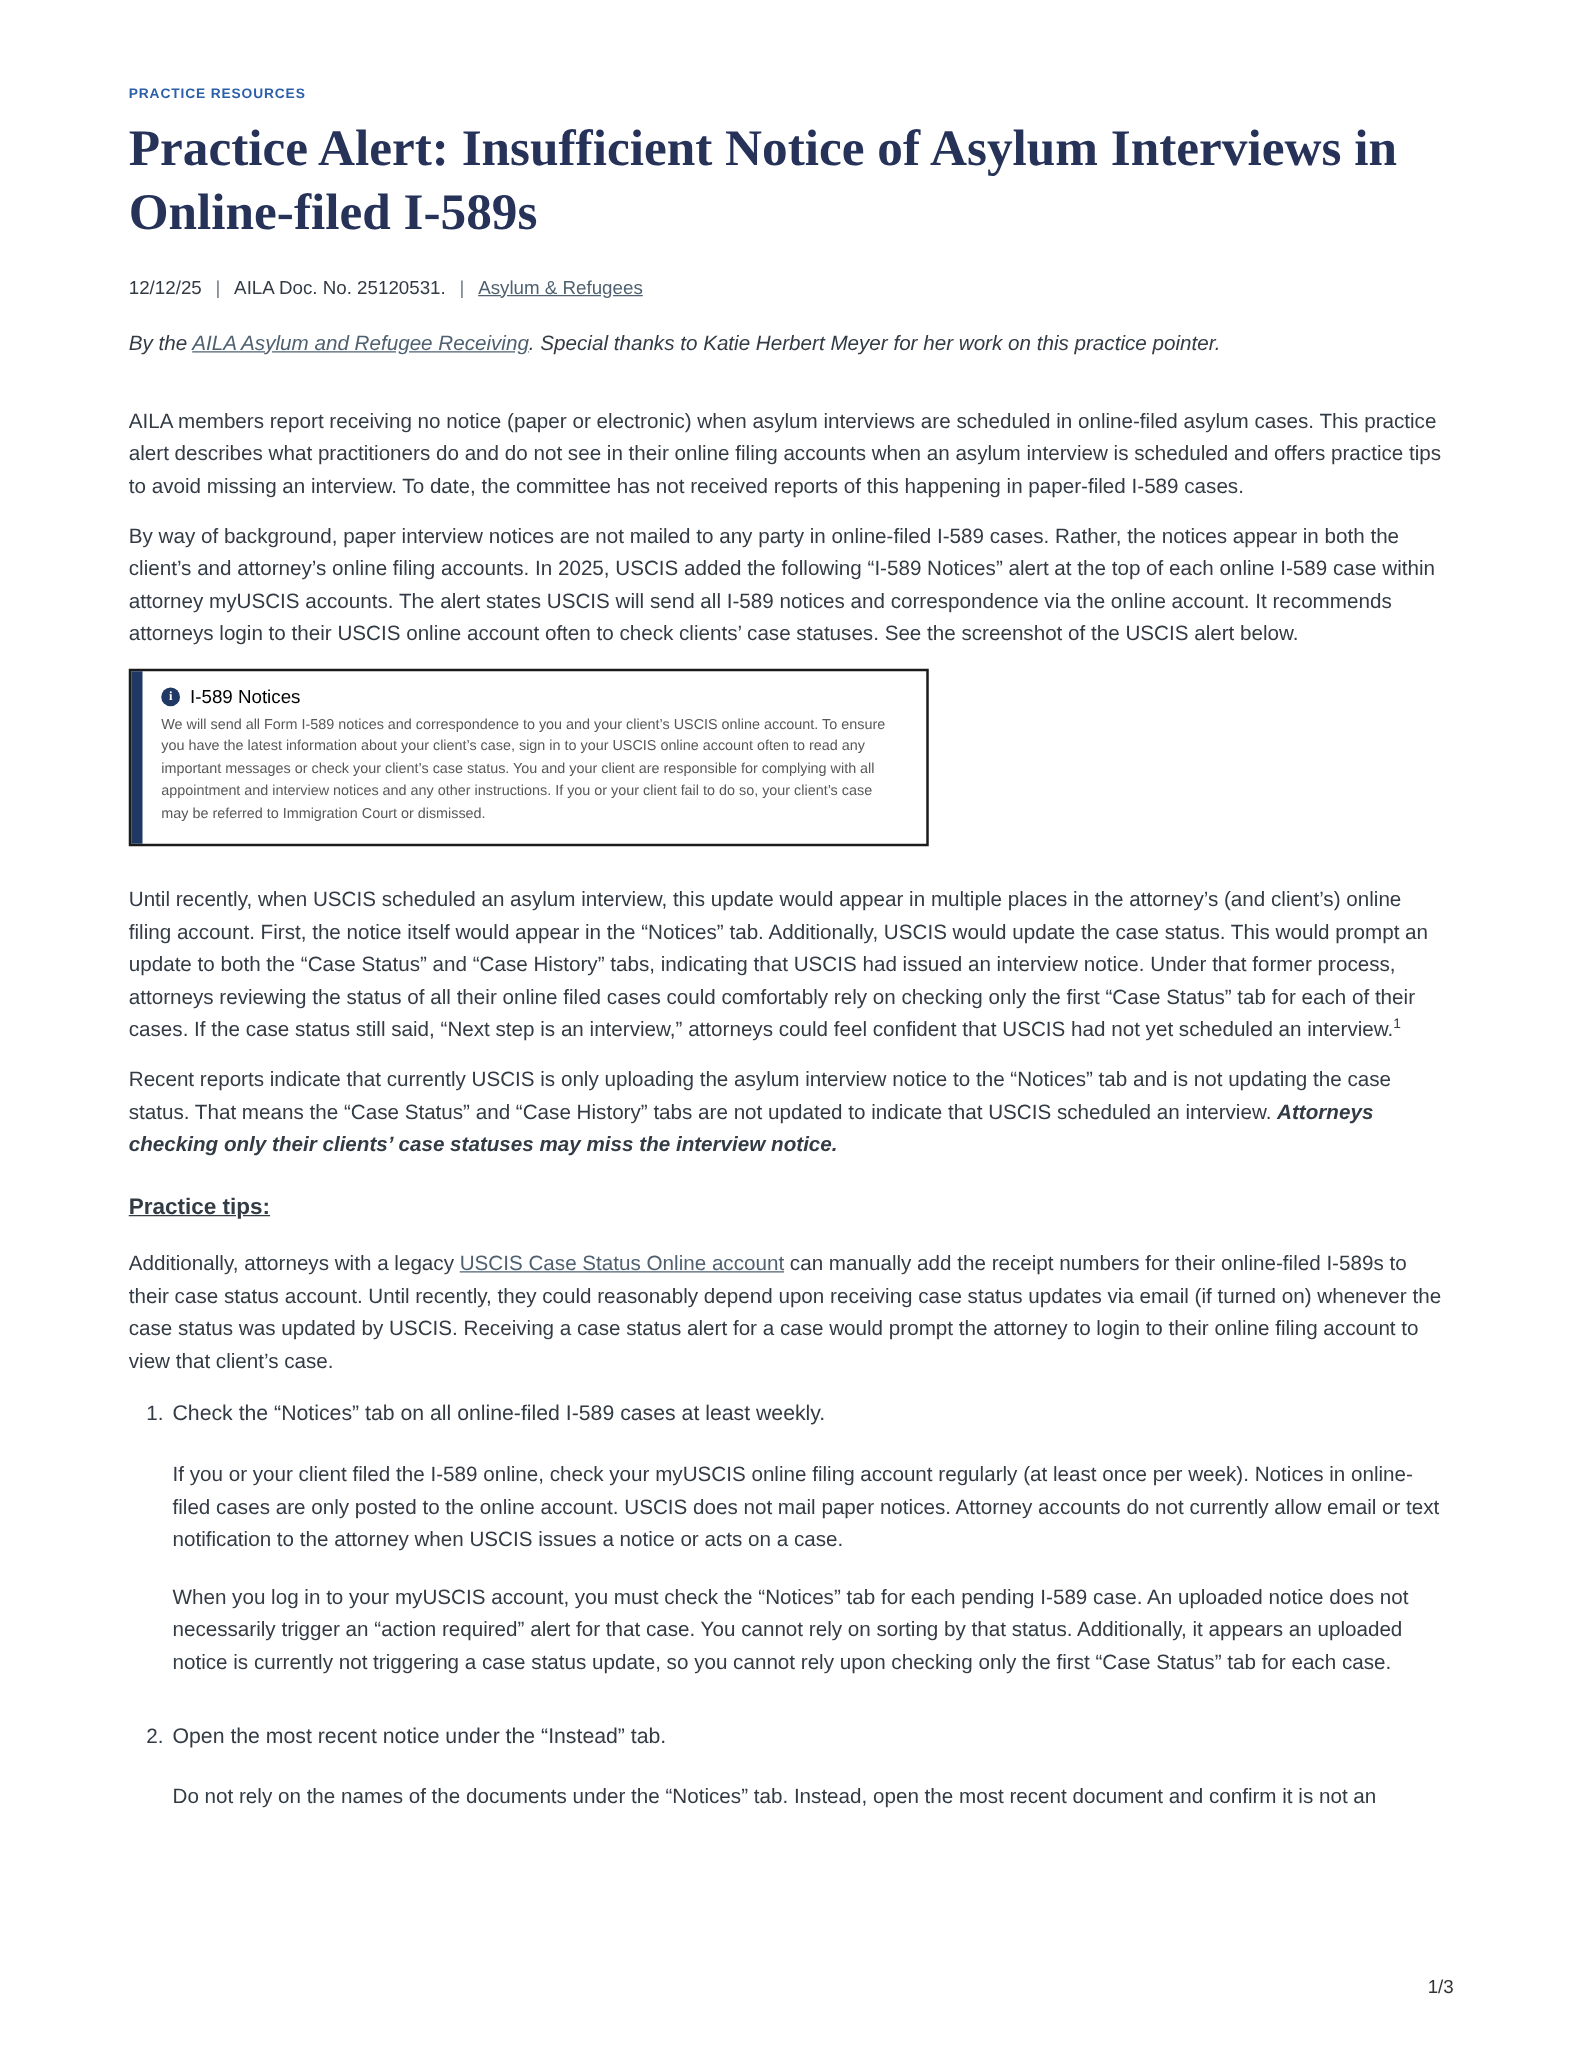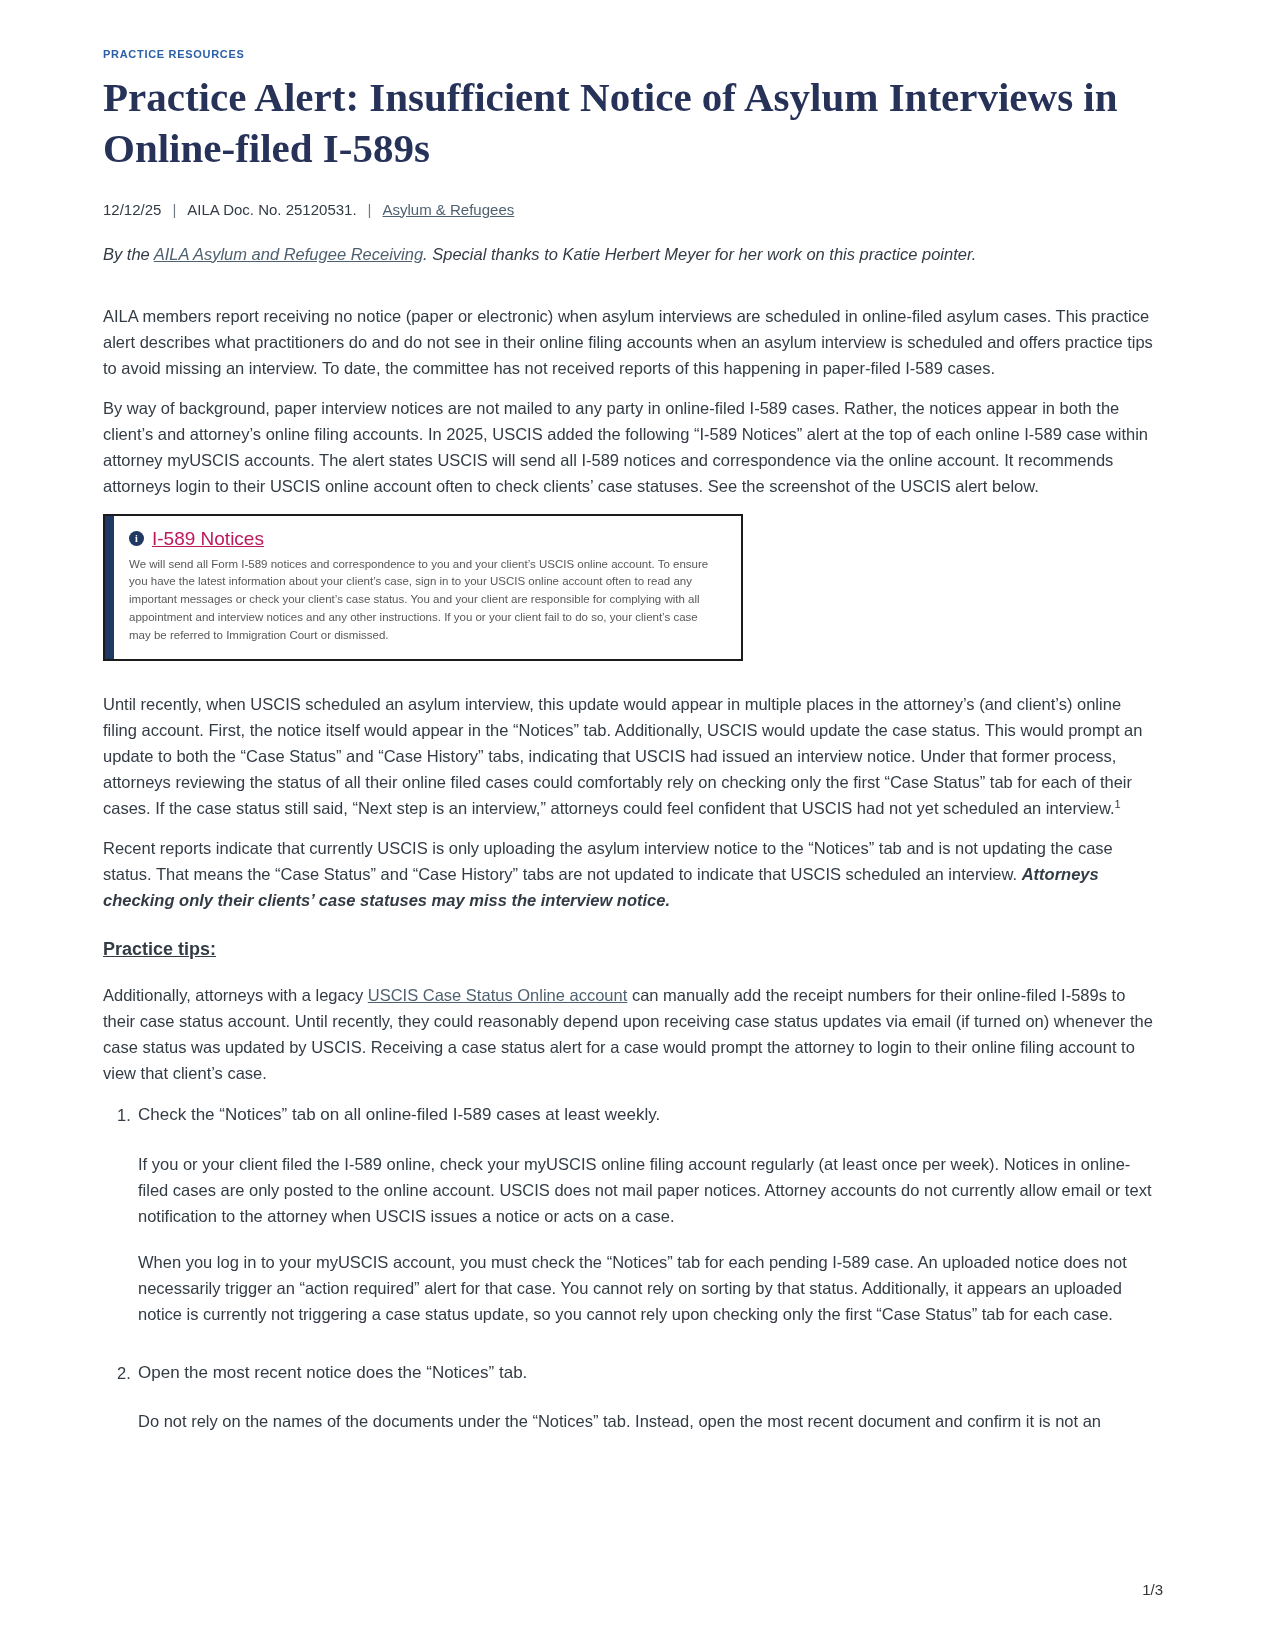--- a/index.html
+++ b/index.html
@@ -6,21 +6,21 @@
   html, body { margin: 0; padding: 0; background: #ffffff; }
   .page {
     width: 1275px;
     height: 1650px;
     background: #ffffff;
     position: relative;
     overflow: hidden;
     font-family: "Liberation Sans", "DejaVu Sans", sans-serif;
     color: #333b45;
   }
-  .content { padding: 48px 116px 0 103px; }
+  .content { padding: 48px 116px 0 103px; margin-top: 21px; }
 
   .eyebrow {
     font-size: 11px;
     font-weight: bold;
     letter-spacing: 0.7px;
     color: #2b5fa8;
     margin-bottom: 12px;
   }
   h1.title {
     font-family: "Liberation Serif", "DejaVu Serif", serif;
@@ -72,21 +72,21 @@
     background: #1f3864;
     color: #ffffff;
     font-size: 10px;
     font-weight: bold;
     font-family: "Liberation Serif", serif;
     display: inline-flex;
     align-items: center;
     justify-content: center;
     flex-shrink: 0;
   }
-  .uscis-title { font-size: 19px; color: #be185d; text-decoration: underline; }
+  .uscis-title { font-size: 15px; color: #000000; }
   .uscis-body {
     font-size: 11.5px;
     line-height: 1.55;
     color: #585858;
     margin: 0;
   }
 
   .tips-heading {
     font-size: 18px;
     font-weight: bold;
@@ -168,21 +168,21 @@
         <div class="item-body">
           <p class="item-title">Check the “Notices” tab on all online-filed I-589 cases at least weekly.</p>
           <p class="body">If you or your client filed the I-589 online, check your myUSCIS online filing account regularly (at least once per week). Notices in online-filed cases are only posted to the online account. USCIS does not mail paper notices. Attorney accounts do not currently allow email or text notification to the attorney when USCIS issues a notice or acts on a case.</p>
           <p class="body">When you log in to your myUSCIS account, you must check the “Notices” tab for each pending I-589 case. An uploaded notice does not necessarily trigger an “action required” alert for that case. You cannot rely on sorting by that status. Additionally, it appears an uploaded notice is currently not triggering a case status update, so you cannot rely upon checking only the first “Case Status” tab for each case.</p>
         </div>
       </div>
 
       <div class="list-item">
         <div class="num">2.</div>
         <div class="item-body">
-          <p class="item-title">Open the most recent notice does the “Notices” tab.</p>
+          <p class="item-title">Open the most recent notice under the “Instead” tab.</p>
           <p class="body">Do not rely on the names of the documents under the “Notices” tab. Instead, open the most recent document and confirm it is not an</p>
         </div>
       </div>
 
     </div>
 
   </div>
 
   <div class="page-indicator">1/3</div>
 </div>

